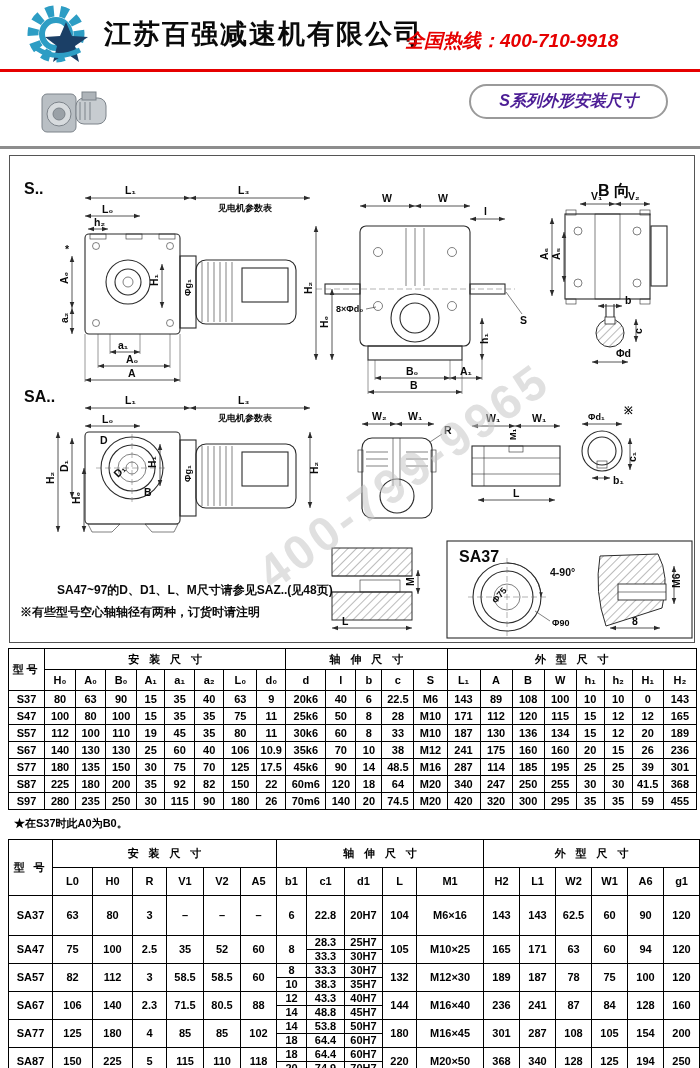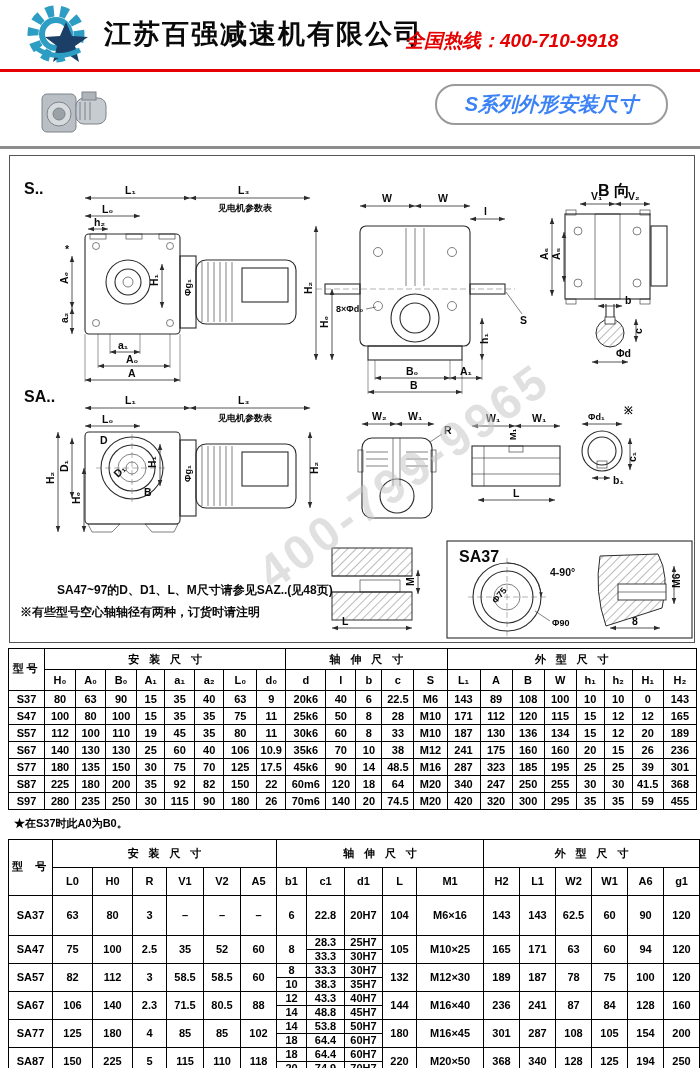--- a/index.html
+++ b/index.html
@@ -8,21 +8,21 @@
   
   .header{height:69px;border-bottom:3px solid #e60000;position:relative;}
   .logo{position:absolute;left:22px;top:4px;}
   .company{position:absolute;left:104px;top:16px;font-size:27px;font-weight:bold;letter-spacing:2px;color:#0a0a0a;}
   .hotline{position:absolute;left:405px;top:28px;font-size:19px;font-weight:bold;color:#e60000;font-style:italic;}
 
   
   .subheader{height:74px;border-bottom:3px solid #8d8d8d;position:relative;}
   .thumb{position:absolute;left:38px;top:12px;}
   .badge{position:absolute;right:32px;top:12px;border:2px solid #9a9a9a;border-radius:20px;padding:5px 28px;
-         font-size:20px;font-weight:bold;font-style:italic;color:#3b82f6;background:#fff;}
+         font-size:16px;font-weight:bold;font-style:italic;color:#4c1d95;background:#fff;}
 
   
   .drawwrap{margin:6px 0 0 9px;width:684px;height:486px;border:1px solid #555;position:relative;overflow:hidden;background:#fff;}
   .watermark{position:absolute;left:200px;top:230px;width:560px;transform:rotate(-36deg);font-size:48px;font-weight:bold;
              color:#c7c7c7;opacity:.55;letter-spacing:4px;pointer-events:none;white-space:nowrap;}
   svg .o{fill:none;stroke:#2b2b2b;stroke-width:1.1;}
   svg .t{fill:none;stroke:#2b2b2b;stroke-width:0.6;}
   svg .cl{fill:none;stroke:#666;stroke-width:0.5;stroke-dasharray:6 3;}
   svg .dim{fill:none;stroke:#2b2b2b;stroke-width:0.8;marker-start:url(#ar);marker-end:url(#ar);}
   svg .ext{fill:none;stroke:#444;stroke-width:0.55;}
@@ -36,21 +36,21 @@
   .dimtable{border-collapse:collapse;table-layout:fixed;width:689px;margin-left:8px;
             font:bold 11px "Liberation Sans",sans-serif;text-align:center;color:#000;}
   .dimtable th,.dimtable td{border:1px solid #000;padding:0;line-height:1.1;overflow:hidden;white-space:nowrap;}
   #table1{margin-top:5px;}
   #table1 thead th{height:20px;}
   #table1 tbody td,#table1 tbody th{height:16px;}
   #table2 thead th{height:27px;}
   #table2 tbody td,#table2 tbody th{height:13px;}
   #table2 tr.single td,#table2 tr.single th{height:39px;}
   .grp{letter-spacing:0.9em;text-indent:0.9em;}
-  .modelhead{letter-spacing:0.25em;font-family:Liberation Mono, monospace;}
+  .modelhead{letter-spacing:0.25em;}
   .footnote{margin:6px 7px 8px 14px;font:bold 11px "Liberation Sans",sans-serif;color:#000;}
 </style>
 </head>
 <body>
 
 <div class="header">
   <svg class="logo" width="76" height="62" viewBox="0 0 76 62">
     <circle cx="34" cy="30" r="23" fill="none" stroke="#2d9dc4" stroke-width="11" stroke-dasharray="7.5 6.5"></circle>
     <circle cx="34" cy="30" r="14" fill="#fff" stroke="#2d9dc4" stroke-width="6"></circle>
     <polygon points="44,18 50,32 66,33 53,42 57,58 44,49 31,58 35,42 23,33 38,32" fill="#1b3f66"></polygon>
@@ -492,21 +492,21 @@
         <td>75</td>
         <td>70</td>
         <td>125</td>
         <td>17.5</td>
         <td>45k6</td>
         <td>90</td>
         <td>14</td>
         <td>48.5</td>
         <td>M16</td>
         <td>287</td>
-        <td>323</td>
+        <td>114</td>
         <td>185</td>
         <td>195</td>
         <td>25</td>
         <td>25</td>
         <td>39</td>
         <td>301</td>
       </tr>
       <tr>
         <td>S87</td>
         <td>225</td>

